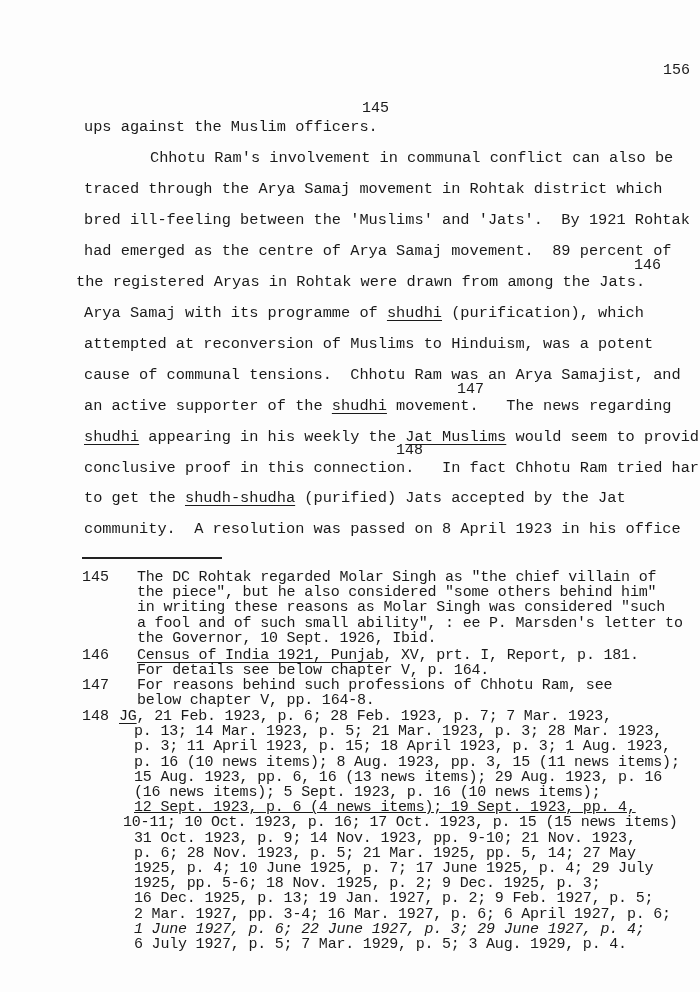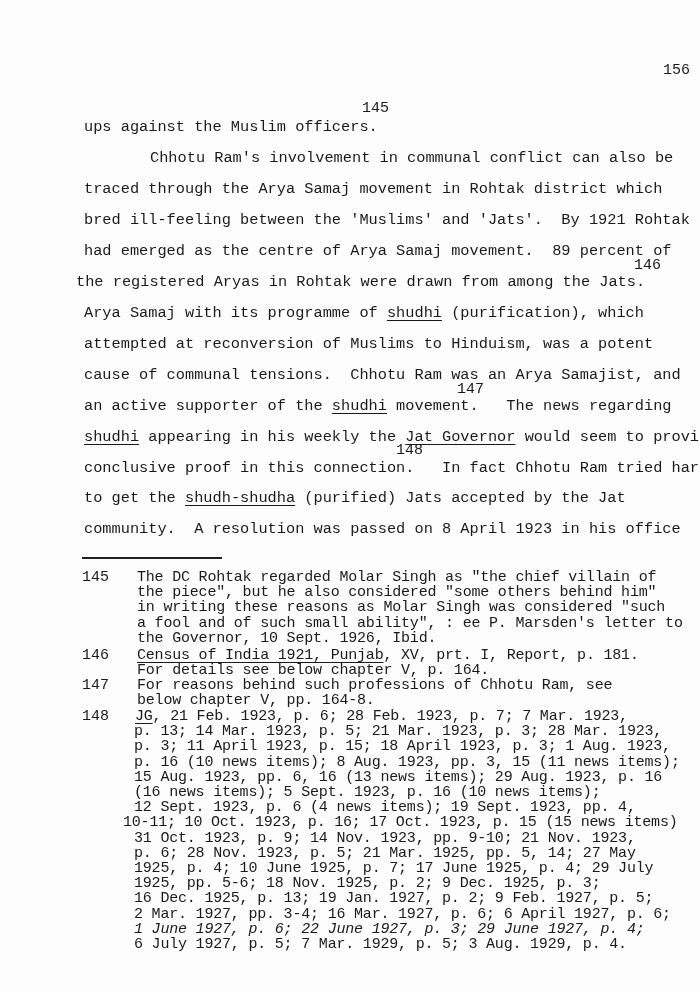--- a/index.html
+++ b/index.html
@@ -29,21 +29,21 @@
     <div class="body-line" style="top: 118px; left: 84px;"><span>ups against the Muslim officers.</span></div>
     <div class="body-line" style="top: 149px; left: 150px;"><span>Chhotu Ram's involvement in communal conflict can also be</span></div>
     <div class="body-line" style="top: 180px; left: 84px;"><span>traced through the Arya Samaj movement in Rohtak district which</span></div>
     <div class="body-line" style="top: 211px; left: 84px;"><span>bred ill-feeling between the 'Muslims' and 'Jats'.  By 1921 Rohtak</span></div>
     <div class="body-line" style="top: 242px; left: 84px;"><span>had emerged as the centre of Arya Samaj movement.  89 percent of</span></div>
     <div class="body-line" style="top: 273px; left: 76px;"><span>the registered Aryas in Rohtak were drawn from among the Jats.</span></div>
     <div class="body-line" style="top: 304px; left: 84px;"><span>Arya Samaj with its programme of </span><span class="u">shudhi</span><span> (purification), which</span></div>
     <div class="body-line" style="top: 335px; left: 84px;"><span>attempted at reconversion of Muslims to Hinduism, was a potent</span></div>
     <div class="body-line" style="top: 366px; left: 84px;"><span>cause of communal tensions.  Chhotu Ram was an Arya Samajist, and</span></div>
     <div class="body-line" style="top: 397px; left: 84px;"><span>an active supporter of the </span><span class="u">shudhi</span><span> movement.   The news regarding</span></div>
-    <div class="body-line" style="top: 428px; left: 84px;"><span class="u">shudhi</span><span> appearing in his weekly the </span><span class="u">Jat Governor</span><span> would seem to provide</span></div>
+    <div class="body-line" style="top: 428px; left: 84px;"><span class="u">shudhi</span><span> appearing in his weekly the </span><span class="u">Jat Muslims</span><span> would seem to provide</span></div>
     <div class="body-line" style="top: 459px; left: 84px;"><span>conclusive proof in this connection.   In fact Chhotu Ram tried hard</span></div>
     <div class="body-line" style="top: 489px; left: 84px;"><span>to get the </span><span class="u">shudh-shudha</span><span> (purified) Jats accepted by the Jat</span></div>
     <div class="body-line" style="top: 520px; left: 84px;"><span>community.  A resolution was passed on 8 April 1923 in his office</span></div>
     <div class="sup" style="left: 362px; top: 101px;">145</div>
     <div class="sup" style="left: 634px; top: 258px;">146</div>
     <div class="sup" style="left: 457px; top: 382px;">147</div>
     <div class="sup" style="left: 396px; top: 443px;">148</div>
   </div>
 
 <div class="rule"></div>
@@ -55,27 +55,27 @@
     <div class="fn-line" style="top: 600.4px; left: 137px;"><span>in writing these reasons as Molar Singh was considered "such</span></div>
     <div class="fn-line" style="top: 615.6px; left: 137px;"><span>a fool and of such small ability", : ee P. Marsden's letter to</span></div>
     <div class="fn-line" style="top: 630.8px; left: 137px;"><span>the Governor, 10 Sept. 1926, Ibid.</span></div>
     <div class="fn-num" style="top: 648px;">146</div>
     <div class="fn-line" style="top: 648px; left: 137px;"><span class="u">Census of India 1921, Punjab</span><span>, XV, prt. I, Report, p. 181.</span></div>
     <div class="fn-line" style="top: 663.2px; left: 137px;"><span>For details see below chapter V, p. 164.</span></div>
     <div class="fn-num" style="top: 678px;">147</div>
     <div class="fn-line" style="top: 678px; left: 137px;"><span>For reasons behind such professions of Chhotu Ram, see</span></div>
     <div class="fn-line" style="top: 693.2px; left: 137px;"><span>below chapter V, pp. 164-8.</span></div>
     <div class="fn-num" style="top: 709px;">148</div>
-    <div class="fn-line" style="top: 709px; left: 135px;"><span class="u">JG</span><span>, 21 Feb. 1923, p. 6; 28 Feb. 1923, p. 7; 7 Mar. 1923,</span></div>
+    <div class="fn-line" style="top: 709px; left: 119px;"><span class="u">JG</span><span>, 21 Feb. 1923, p. 6; 28 Feb. 1923, p. 7; 7 Mar. 1923,</span></div>
     <div class="fn-line" style="top: 724.2px; left: 134px;"><span>p. 13; 14 Mar. 1923, p. 5; 21 Mar. 1923, p. 3; 28 Mar. 1923,</span></div>
     <div class="fn-line" style="top: 739.4px; left: 134px;"><span>p. 3; 11 April 1923, p. 15; 18 April 1923, p. 3; 1 Aug. 1923,</span></div>
     <div class="fn-line" style="top: 754.6px; left: 134px;"><span>p. 16 (10 news items); 8 Aug. 1923, pp. 3, 15 (11 news items);</span></div>
     <div class="fn-line" style="top: 769.8px; left: 134px;"><span>15 Aug. 1923, pp. 6, 16 (13 news items); 29 Aug. 1923, p. 16</span></div>
     <div class="fn-line" style="top: 785px; left: 134px;"><span>(16 news items); 5 Sept. 1923, p. 16 (10 news items);</span></div>
-    <div class="fn-line" style="top: 800.2px; left: 134px;"><span>12 Sept. 1923, p. 6 (4 news items); 19 Sept. 1923, pp. 4,</span></div>
+    <div class="fn-line" style="top: 800.2px; left: 134px; text-decoration: underline;"><span>12 Sept. 1923, p. 6 (4 news items); 19 Sept. 1923, pp. 4,</span></div>
     <div class="fn-line" style="top: 815.4px; left: 123px;"><span>10-11; 10 Oct. 1923, p. 16; 17 Oct. 1923, p. 15 (15 news items)</span></div>
     <div class="fn-line" style="top: 830.6px; left: 134px;"><span>31 Oct. 1923, p. 9; 14 Nov. 1923, pp. 9-10; 21 Nov. 1923,</span></div>
     <div class="fn-line" style="top: 845.8px; left: 134px;"><span>p. 6; 28 Nov. 1923, p. 5; 21 Mar. 1925, pp. 5, 14; 27 May</span></div>
     <div class="fn-line" style="top: 861px; left: 134px;"><span>1925, p. 4; 10 June 1925, p. 7; 17 June 1925, p. 4; 29 July</span></div>
     <div class="fn-line" style="top: 876.2px; left: 134px;"><span>1925, pp. 5-6; 18 Nov. 1925, p. 2; 9 Dec. 1925, p. 3;</span></div>
     <div class="fn-line" style="top: 891.4px; left: 134px;"><span>16 Dec. 1925, p. 13; 19 Jan. 1927, p. 2; 9 Feb. 1927, p. 5;</span></div>
     <div class="fn-line" style="top: 906.6px; left: 134px;"><span>2 Mar. 1927, pp. 3-4; 16 Mar. 1927, p. 6; 6 April 1927, p. 6;</span></div>
     <div class="fn-line" style="top: 921.8px; left: 134px; font-style: italic;"><span>1 June 1927, p. 6; 22 June 1927, p. 3; 29 June 1927, p. 4;</span></div>
     <div class="fn-line" style="top: 937px; left: 134px;"><span>6 July 1927, p. 5; 7 Mar. 1929, p. 5; 3 Aug. 1929, p. 4.</span></div>
   </div>

